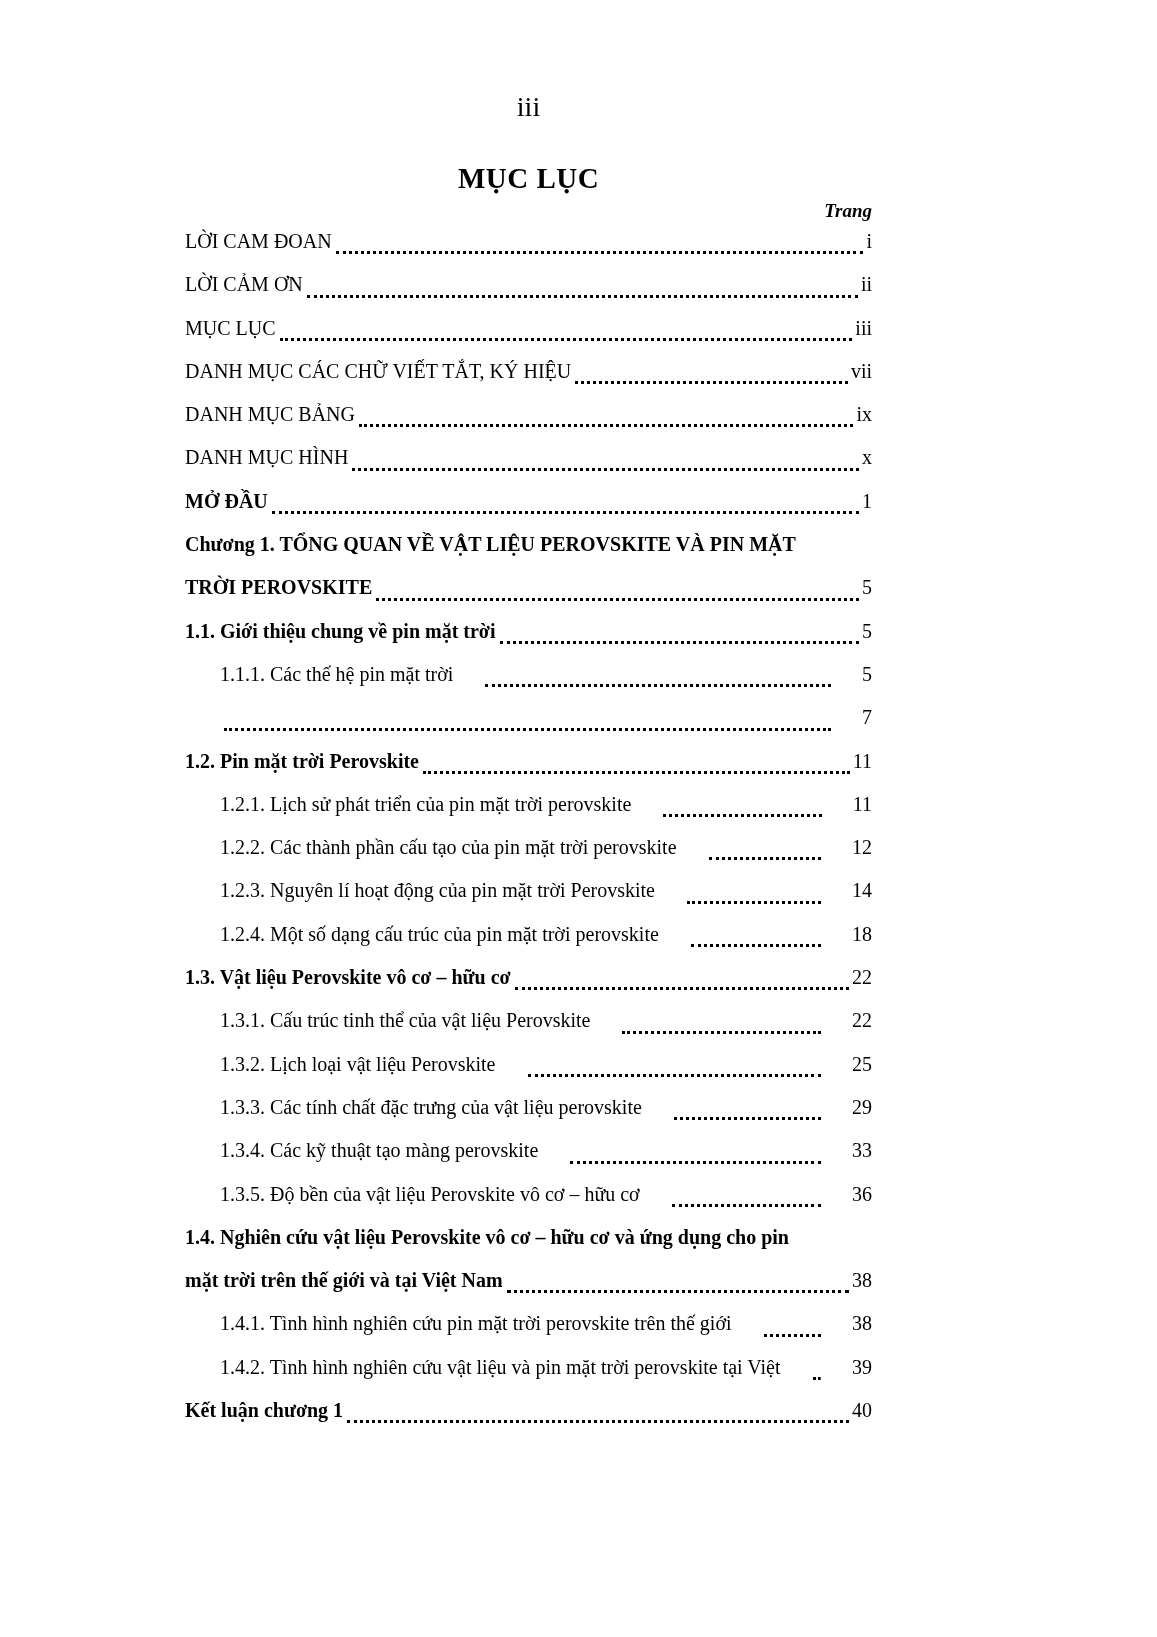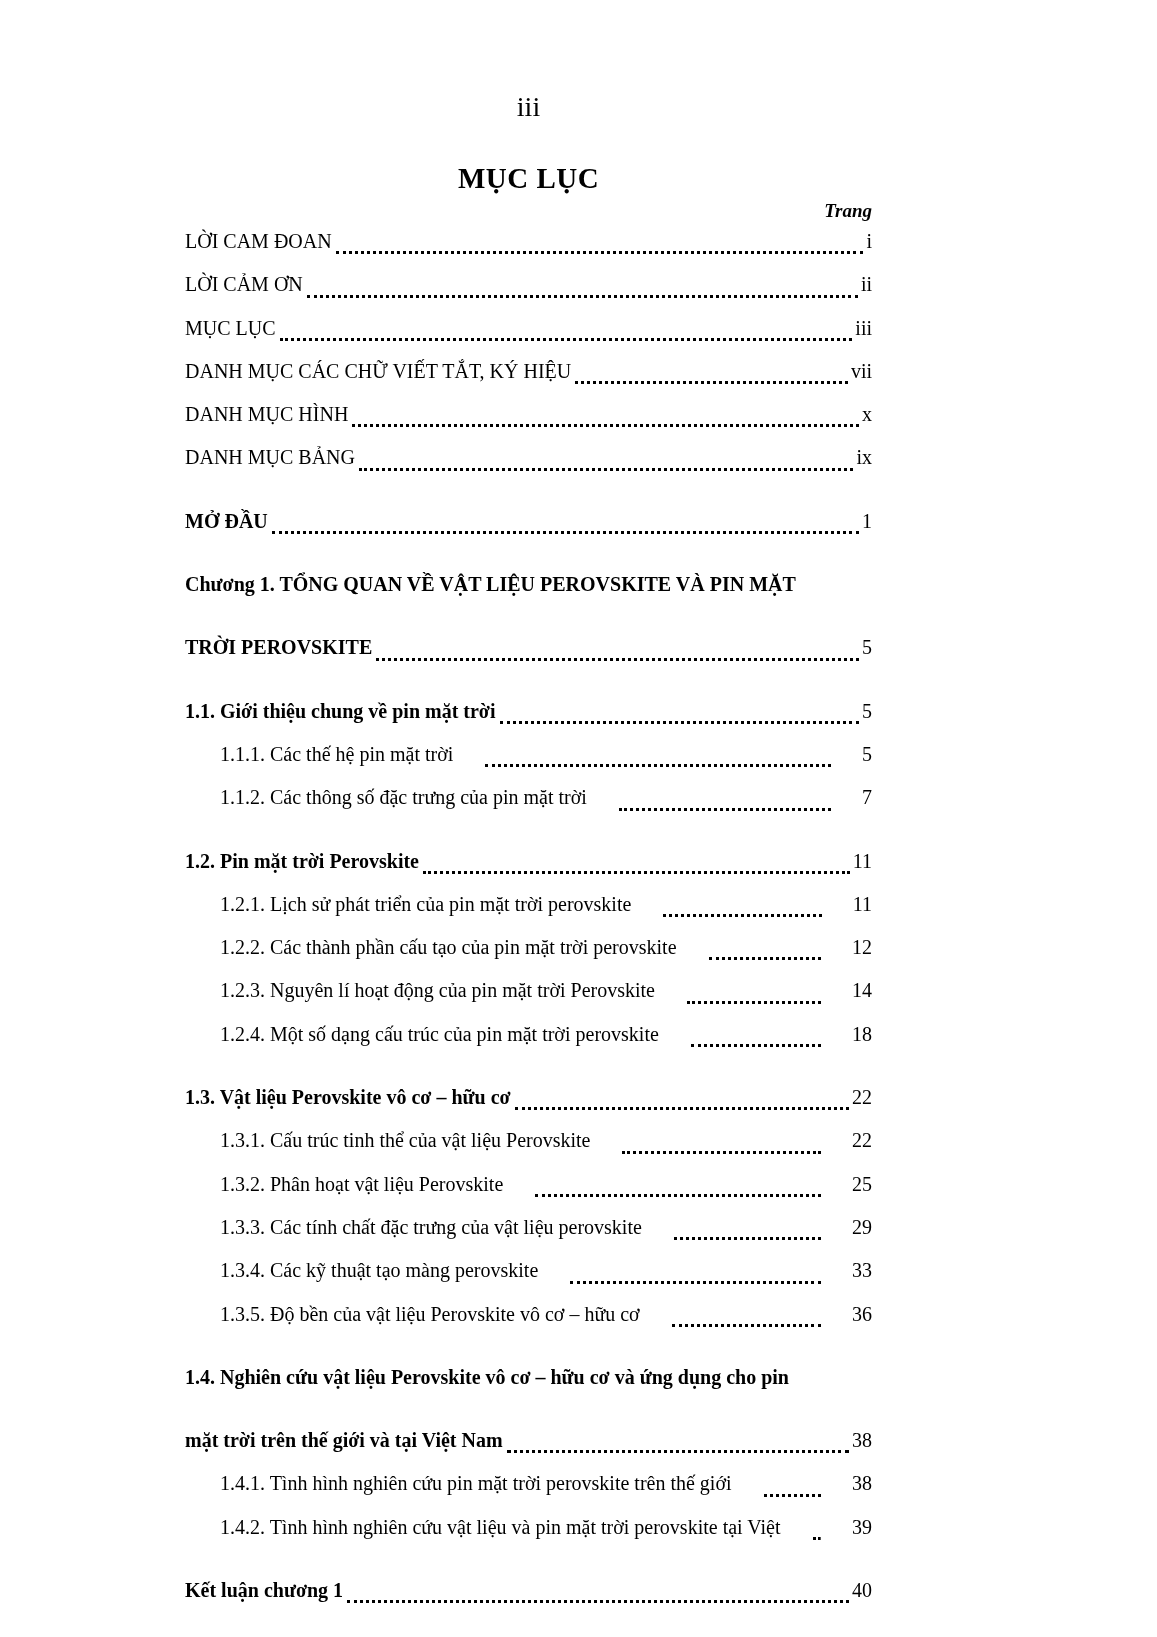--- a/index.html
+++ b/index.html
@@ -46,21 +46,21 @@
   .toc {
     margin-top: -9px;
   }
   .toc-line {
     display: flex;
     align-items: flex-end;
     font-size: 20px;
     line-height: 43.3px;
     font-weight: normal;
   }
-  .toc-line.bold { font-weight: bold; margin-top: 20px; }
+  .toc-line.bold { font-weight: bold; }
   .toc-line.indent { padding-left: 35px; gap: 28px; }
   .toc-text {
     white-space: nowrap;
     flex: 0 1 auto;
     overflow: hidden;
   }
   .toc-dots {
     flex: 1 1 0;
     min-width: 8px;
     border-bottom: 3px dotted #000000;
@@ -94,29 +94,29 @@
         <span class="toc-text">MỤC LỤC</span>
         <span class="toc-dots"></span>
         <span class="toc-page">iii</span>
       </div>
       <div class="toc-line">
         <span class="toc-text">DANH MỤC CÁC CHỮ VIẾT TẮT, KÝ HIỆU</span>
         <span class="toc-dots"></span>
         <span class="toc-page">vii</span>
       </div>
       <div class="toc-line">
+        <span class="toc-text">DANH MỤC BẢNG</span>
+        <span class="toc-dots"></span>
+        <span class="toc-page">ix</span>
+      </div>
+      <div class="toc-line">
         <span class="toc-text">DANH MỤC HÌNH</span>
         <span class="toc-dots"></span>
         <span class="toc-page">x</span>
       </div>
-      <div class="toc-line">
-        <span class="toc-text">DANH MỤC BẢNG</span>
-        <span class="toc-dots"></span>
-        <span class="toc-page">ix</span>
-      </div>
       <div class="toc-line bold">
         <span class="toc-text">MỞ ĐẦU</span>
         <span class="toc-dots"></span>
         <span class="toc-page">1</span>
       </div>
       <div class="toc-line bold">
         <span class="toc-text">Chương 1. TỔNG QUAN VỀ VẬT LIỆU PEROVSKITE VÀ PIN MẶT</span>
       </div>
       <div class="toc-line bold">
         <span class="toc-text">TRỜI PEROVSKITE</span>
@@ -127,21 +127,20 @@
         <span class="toc-text">1.1. Giới thiệu chung về pin mặt trời</span>
         <span class="toc-dots"></span>
         <span class="toc-page">5</span>
       </div>
       <div class="toc-line indent">
         <span class="toc-text">1.1.1. Các thế hệ pin mặt trời</span>
         <span class="toc-dots"></span>
         <span class="toc-page">5</span>
       </div>
       <div class="toc-line indent">
-        <span class="toc-text">1.1.2. Các thông số đặc trưng của pin mặt trời</span>
         <span class="toc-dots"></span>
         <span class="toc-page">7</span>
       </div>
       <div class="toc-line bold">
         <span class="toc-text">1.2. Pin mặt trời Perovskite</span>
         <span class="toc-dots"></span>
         <span class="toc-page">11</span>
       </div>
       <div class="toc-line indent">
         <span class="toc-text">1.2.1. Lịch sử phát triển của pin mặt trời perovskite</span>
@@ -167,21 +166,21 @@
         <span class="toc-text">1.3. Vật liệu Perovskite vô cơ – hữu cơ</span>
         <span class="toc-dots"></span>
         <span class="toc-page">22</span>
       </div>
       <div class="toc-line indent">
         <span class="toc-text">1.3.1. Cấu trúc tinh thể của vật liệu Perovskite</span>
         <span class="toc-dots"></span>
         <span class="toc-page">22</span>
       </div>
       <div class="toc-line indent">
-        <span class="toc-text">1.3.2. Phân hoạt vật liệu Perovskite</span>
+        <span class="toc-text">1.3.2. Lịch loại vật liệu Perovskite</span>
         <span class="toc-dots"></span>
         <span class="toc-page">25</span>
       </div>
       <div class="toc-line indent">
         <span class="toc-text">1.3.3. Các tính chất đặc trưng của vật liệu perovskite</span>
         <span class="toc-dots"></span>
         <span class="toc-page">29</span>
       </div>
       <div class="toc-line indent">
         <span class="toc-text">1.3.4. Các kỹ thuật tạo màng perovskite</span>

